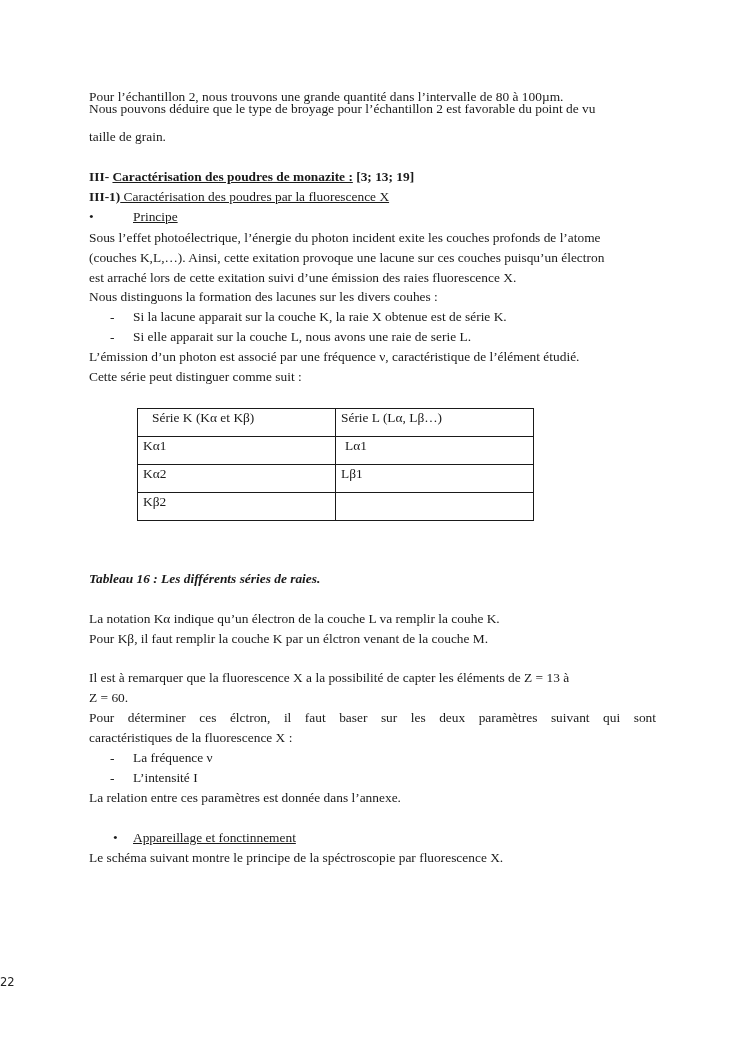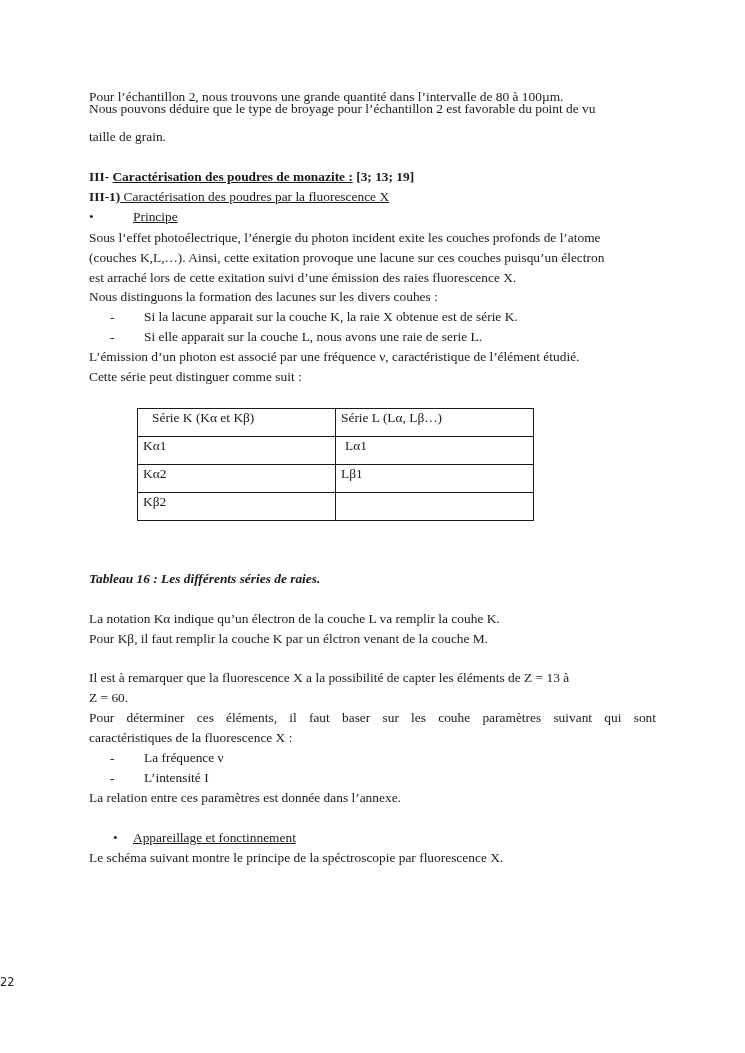--- a/index.html
+++ b/index.html
@@ -7,21 +7,21 @@
     .page {
       position: absolute; left: 0; top: 0; width: 649px; height: 1053px;
       font-family: "Liberation Serif", serif; font-size: 13.4px; color: #1a1a1a;
     }
     .line { position: absolute; left: 89px; white-space: nowrap; line-height: 20px; }
     .just { width: 567px; text-align: justify; text-align-last: justify; white-space: normal; }
     .bold { font-weight: bold; }
     .u { text-decoration: underline; }
     .ital-bold { font-style: italic; font-weight: bold; }
     .dash { position: absolute; left: 110px; line-height: 20px; }
-    .dash-text { position: absolute; left: 144px; line-height: 20px; white-space: nowrap; }
+    .dash-text { position: absolute; left: 133px; line-height: 20px; white-space: nowrap; }
     .bullet { position: absolute; line-height: 20px; }
     table.series {
       position: absolute; left: 137px; top: 408px; width: 397px;
       border-collapse: collapse; font-family: "Liberation Serif", serif; font-size: 13.4px;
     }
     table.series td {
       border: 1px solid #1a1a1a; height: 27px; padding: 0 5px; vertical-align: top;
       line-height: 18px; width: 50%; margin-left: 26px;
     }
     .pagenum {
@@ -83,21 +83,21 @@
   </tbody>
     </table>
 
   <div class="line ital-bold" style="top:569px">Tableau 16 : Les différents séries de raies.</div>
 
   <div class="line" style="top:609px">La notation Kα indique qu’un électron de la couche L va remplir la couhe K.</div>
   <div class="line" style="top:629px">Pour Kβ, il faut remplir la couche K par un élctron venant de la couche M.</div>
 
   <div class="line" style="top:668px">Il est à remarquer que la fluorescence X a la possibilité de capter les éléments de Z = 13 à</div>
   <div class="line" style="top:688px">Z = 60.</div>
-  <div class="line just" style="top:708px">Pour déterminer ces éléments, il faut baser sur les couhe paramètres suivant qui sont</div>
+  <div class="line just" style="top:708px">Pour déterminer ces élctron, il faut baser sur les deux paramètres suivant qui sont</div>
   <div class="line" style="top:728px">caractéristiques de la fluorescence X :</div>
 
   <div class="dash" style="top:748px">-</div>
   <div class="dash-text" style="top:748px">La fréquence ν</div>
   <div class="dash" style="top:768px">-</div>
   <div class="dash-text" style="top:768px">L’intensité I</div>
 
   <div class="line" style="top:788px">La relation entre ces paramètres est donnée dans l’annexe.</div>
 
   <div class="bullet" style="top:828px; left:113px">•</div>

